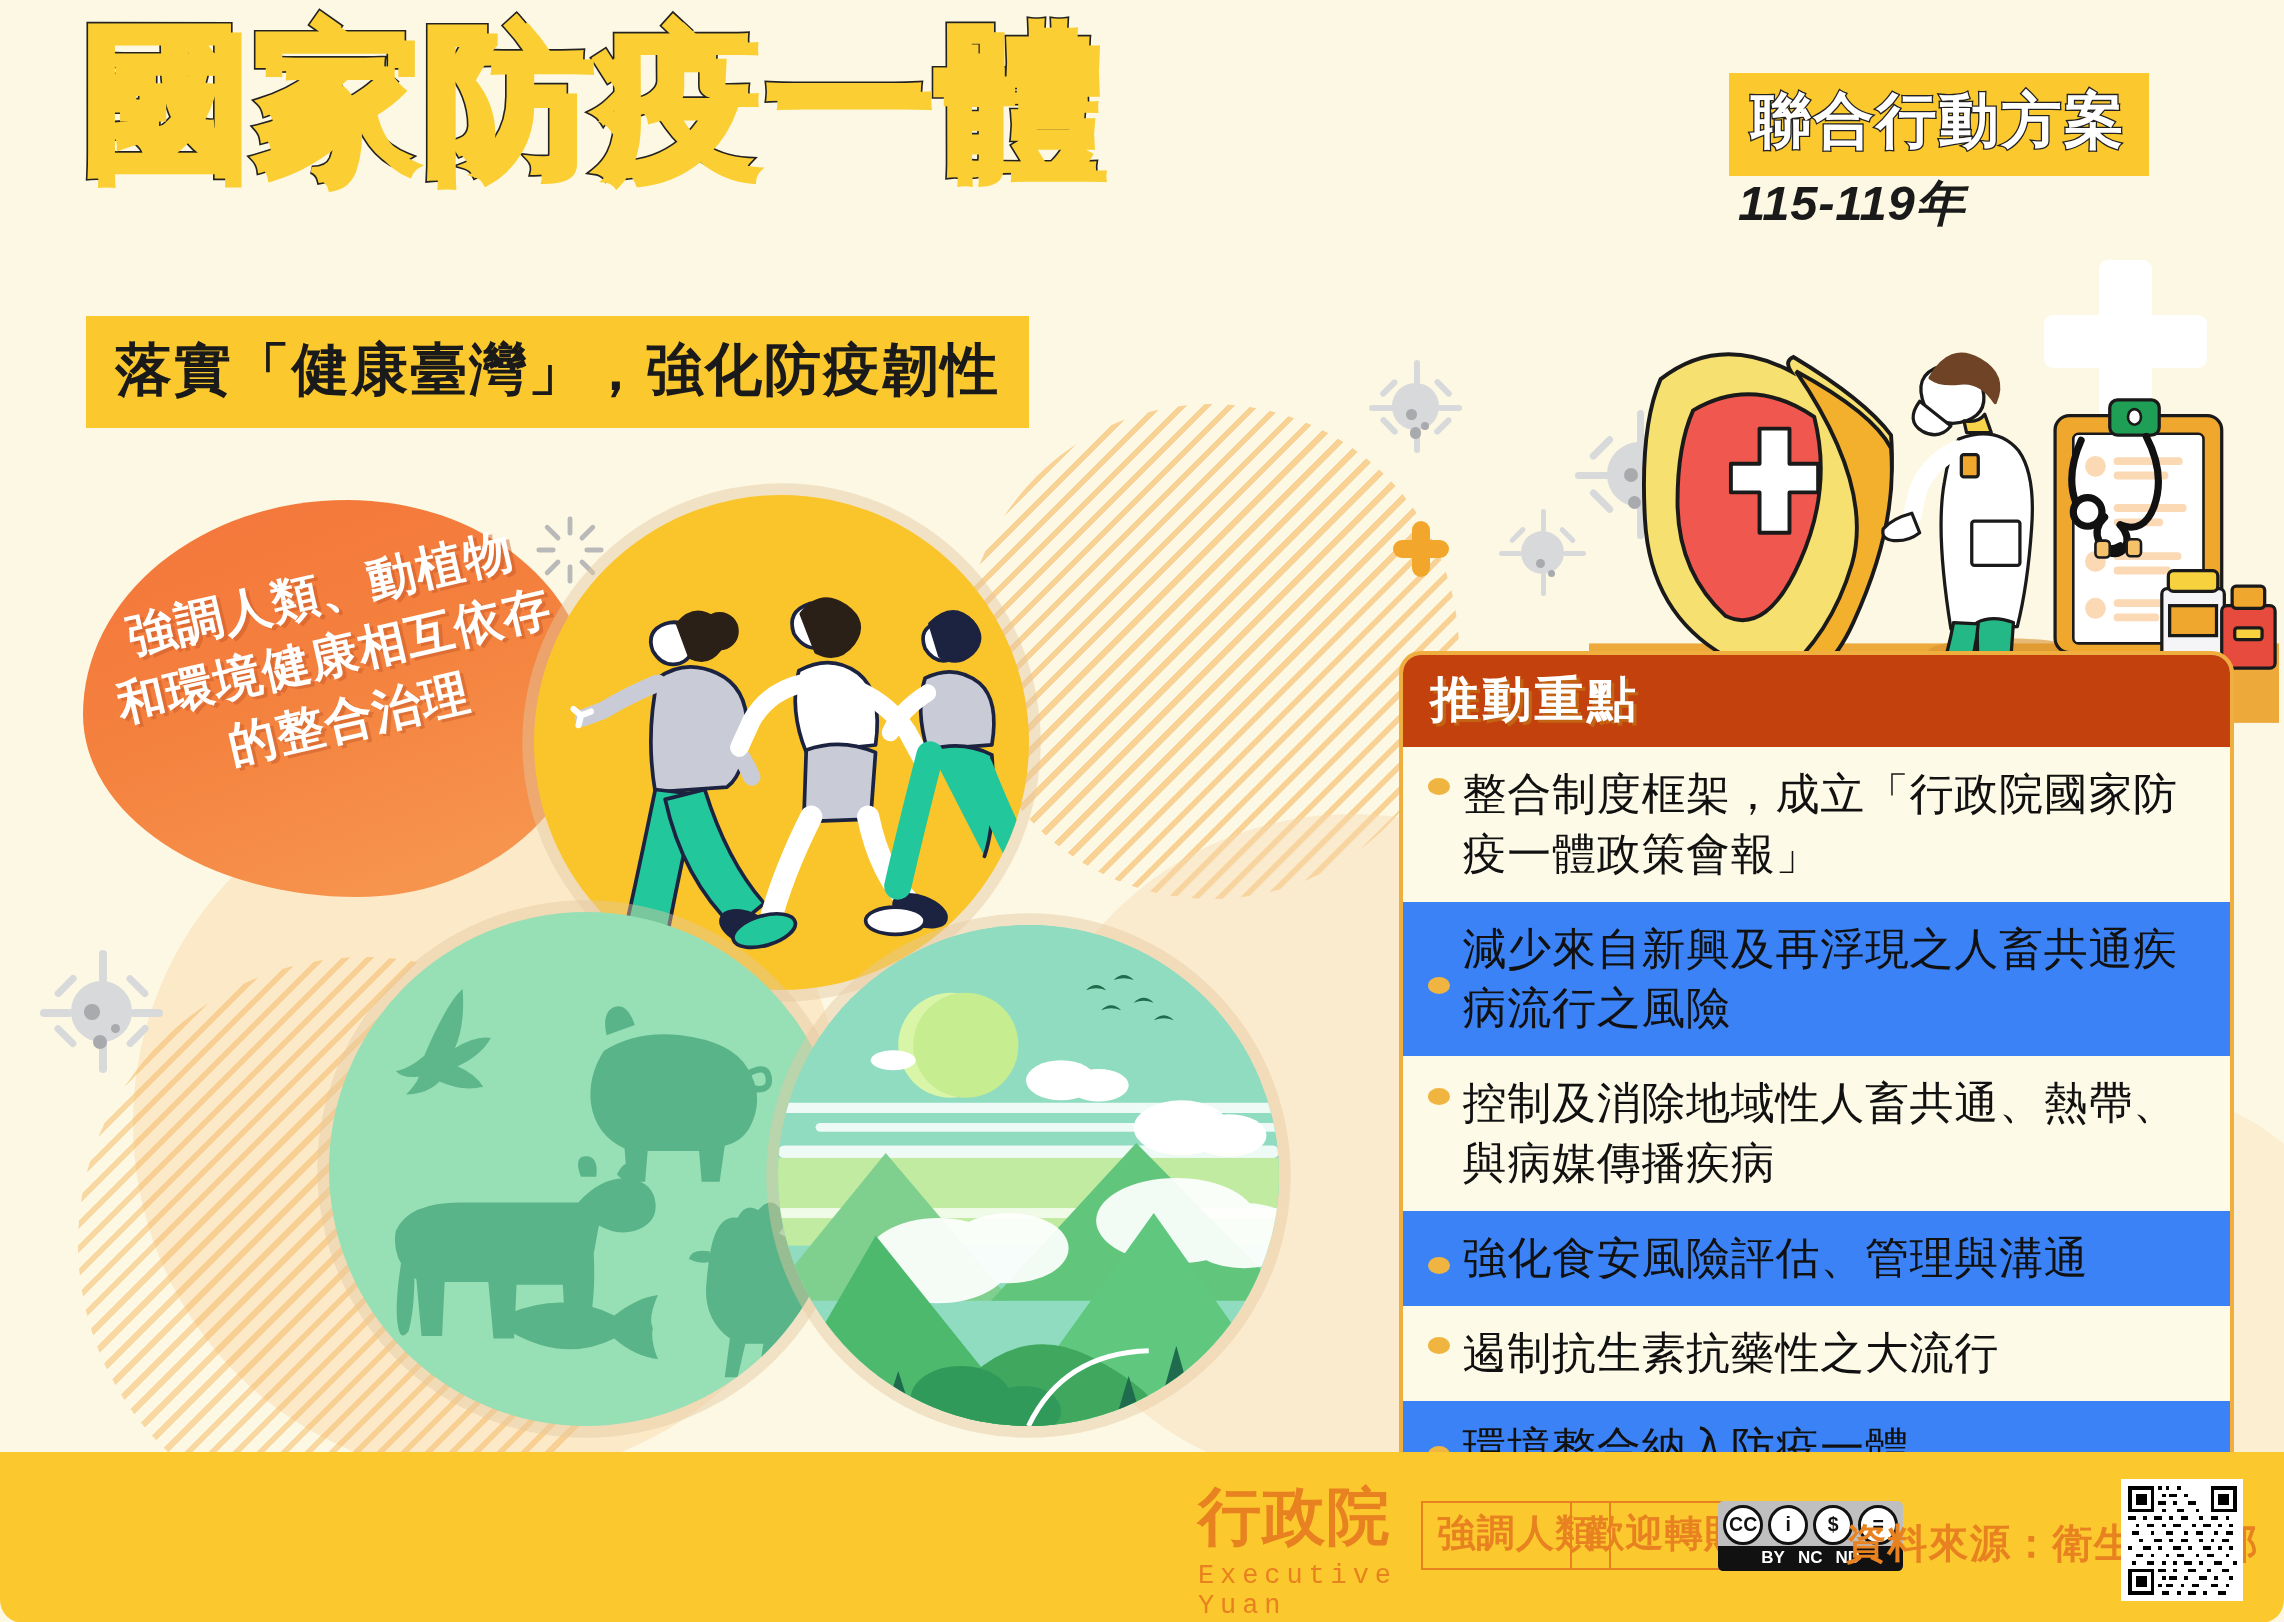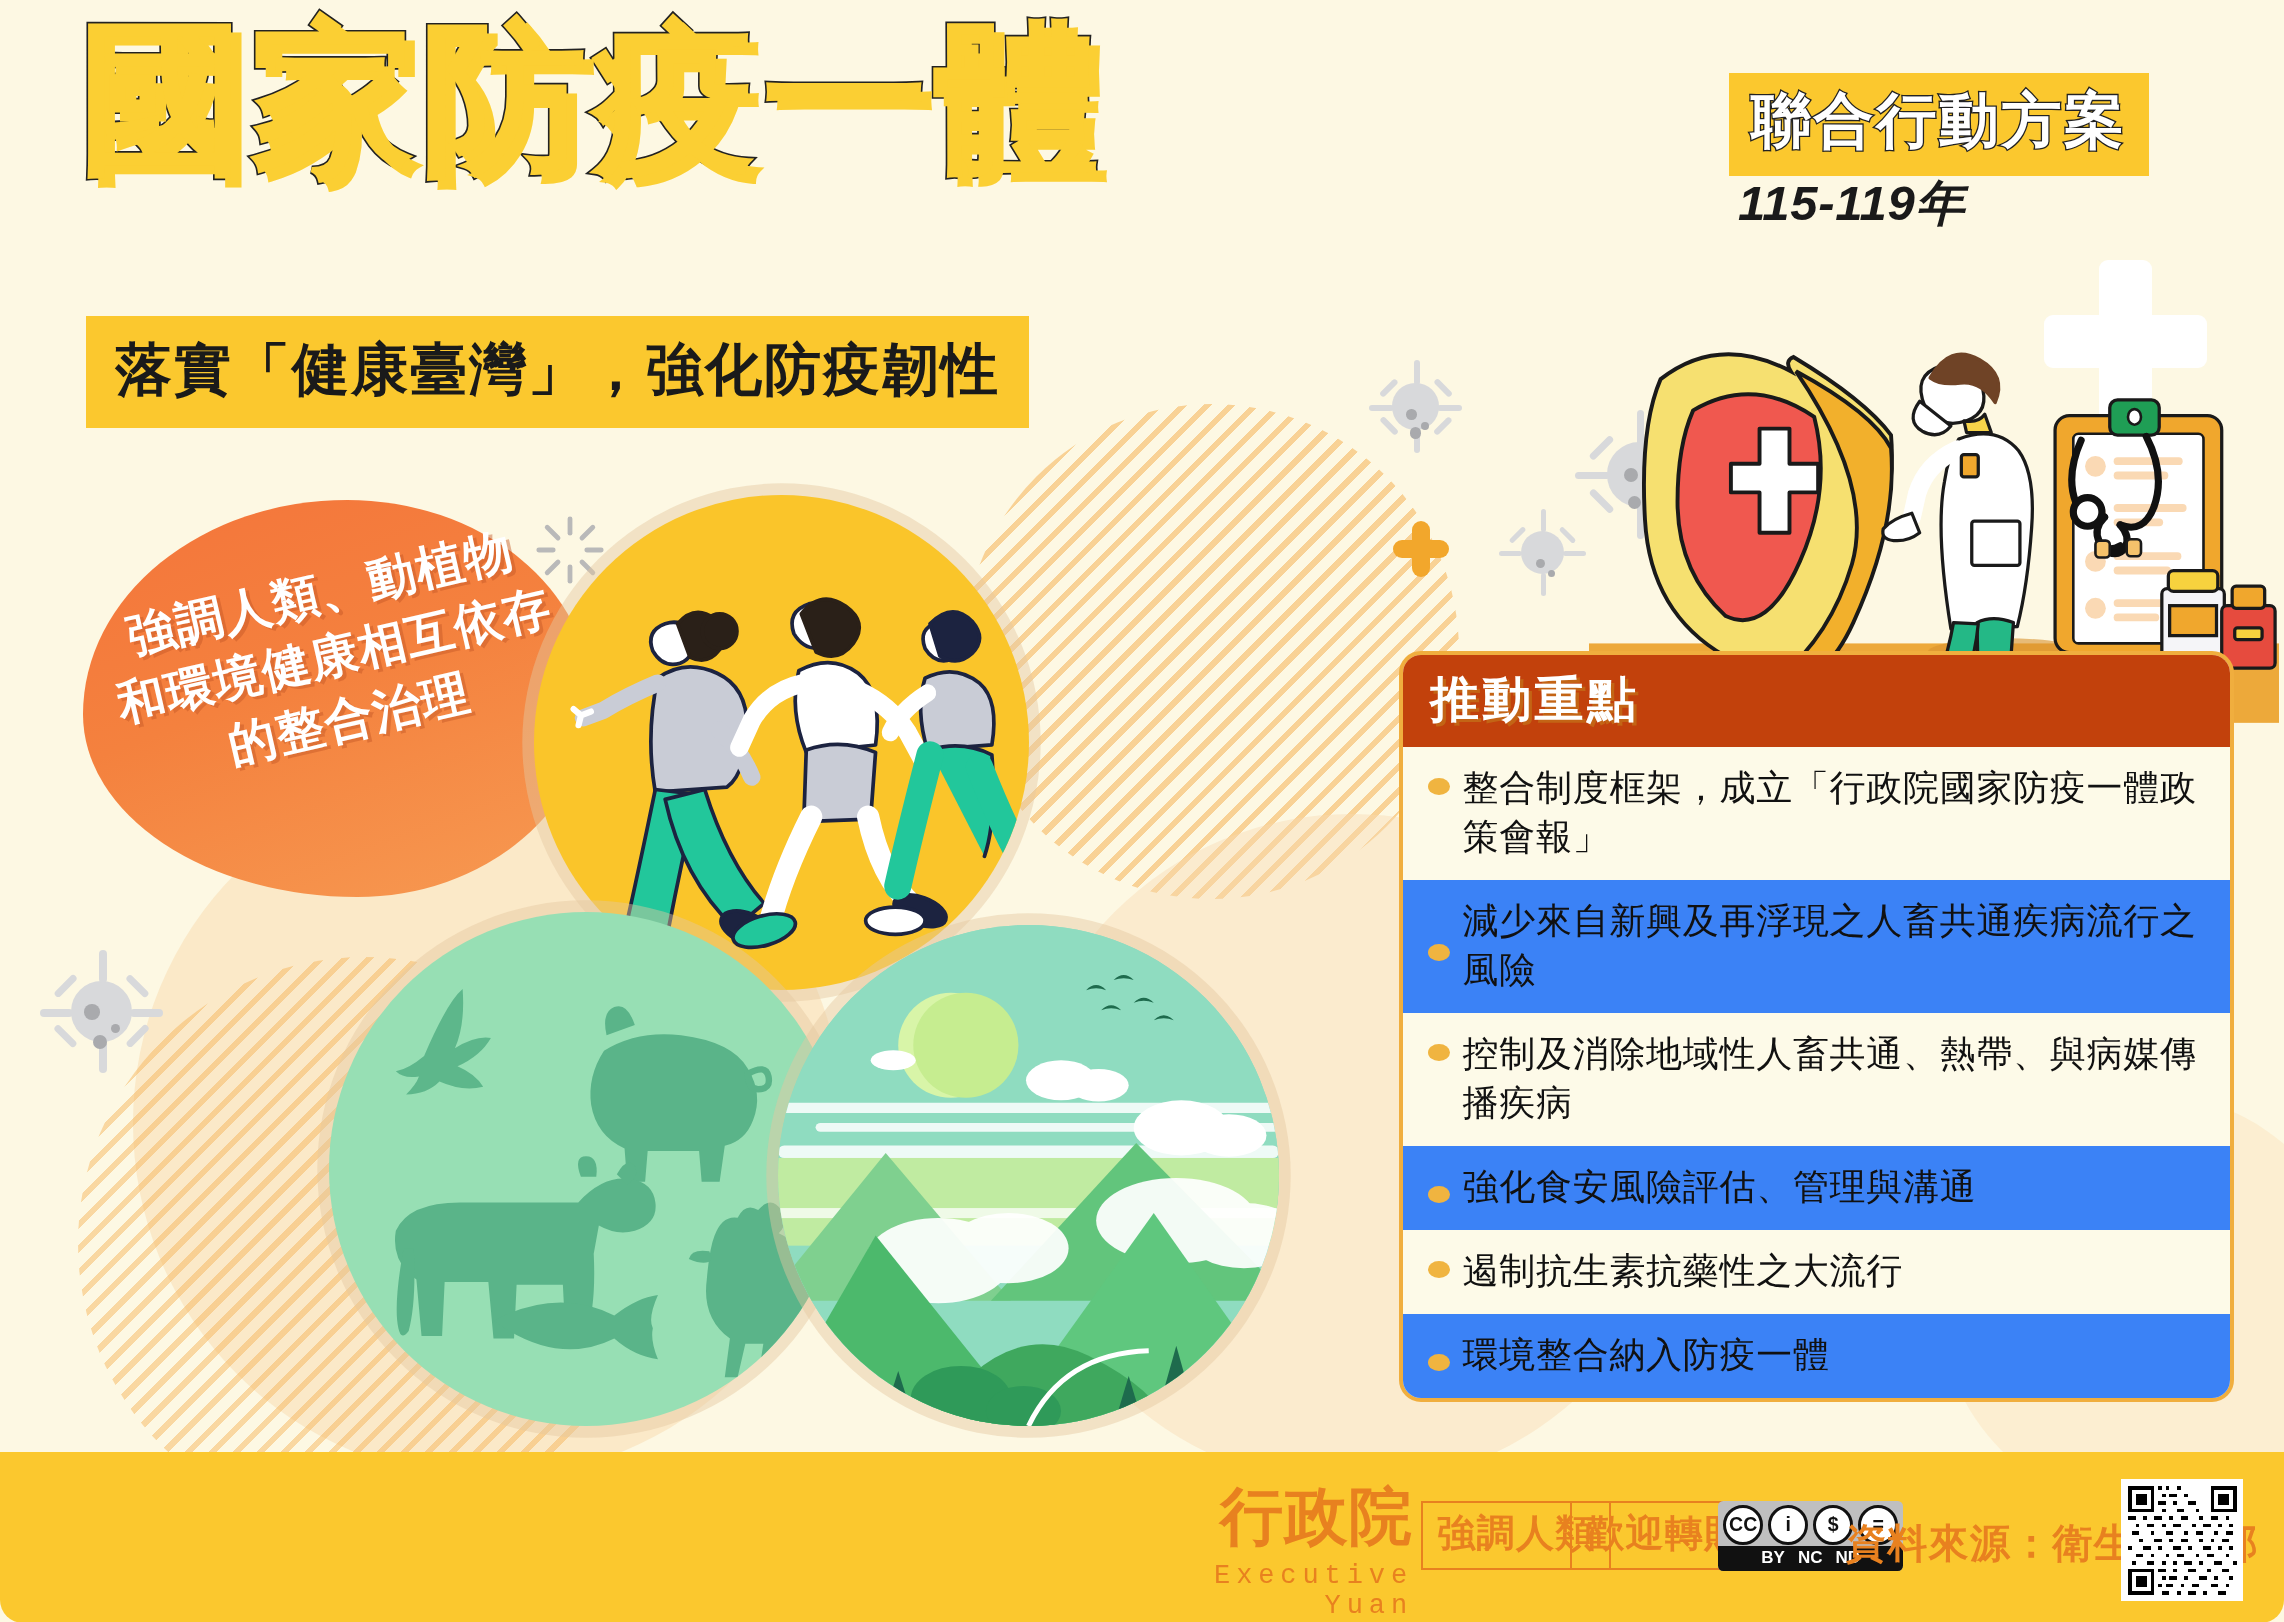--- a/index.html
+++ b/index.html
@@ -93,24 +93,24 @@
   .panel-head{
     background:#c2410c;color:#FFFFFF;font-size:49px;font-weight:bold;
     letter-spacing:3.3px;padding:11.7px 0 14.3px 27px;
     text-shadow:3.3px 3.3px 0 rgba(196,130,30,.55);
   }
   .kp-row{display:flex;align-items:flex-start;padding:17px 25px 18px 22px;}
   .kp-row.alt{background:#3b82f6;align-items:center;}
   .kp-row.plain{background:#FDFAE8;}
   .dot{flex:0 0 auto;width:22px;height:17px;border-radius:50%;background:#F0B440;
        margin:14.3px 13px 0 2.6px;}
-  .kp-text{font-size:36px;line-height:1.36;color:#111;letter-spacing:0.7px;font-weight:500;}
-
-  
-  .footer{position:absolute;left:0;bottom:0;width:100%;height:171px;background:#FBC82E;z-index:9;text-align:right;}
+  .kp-text{font-size:44px;line-height:1.36;color:#111;letter-spacing:0.7px;font-weight:500;}
+
+  
+  .footer{position:absolute;left:0;bottom:0;width:100%;height:171px;background:#FBC82E;z-index:9;}
   .fi{position:absolute;}
   .ey-logo{left:1198px;top:22px;width:215px;}
   .ey-cn{font-size:63px;color:#E8811F;font-weight:bold;letter-spacing:1.3px;
          font-family:"Liberation Serif",serif;}
   .ey-en{font-size:27px;color:#E8811F;letter-spacing:5.9px;margin-top:1.3px;font-family:Liberation Mono, monospace;}
   .tagbox{
     border:2.6px solid #E8811F;color:#E8811F;font-size:38px;font-weight:bold;
     padding:5.2px 14.3px 9px;letter-spacing:1.3px;
   }
   .cc{display:flex;align-items:stretch;background:#BFBFBF;border-radius:5.2px;overflow:hidden;}

